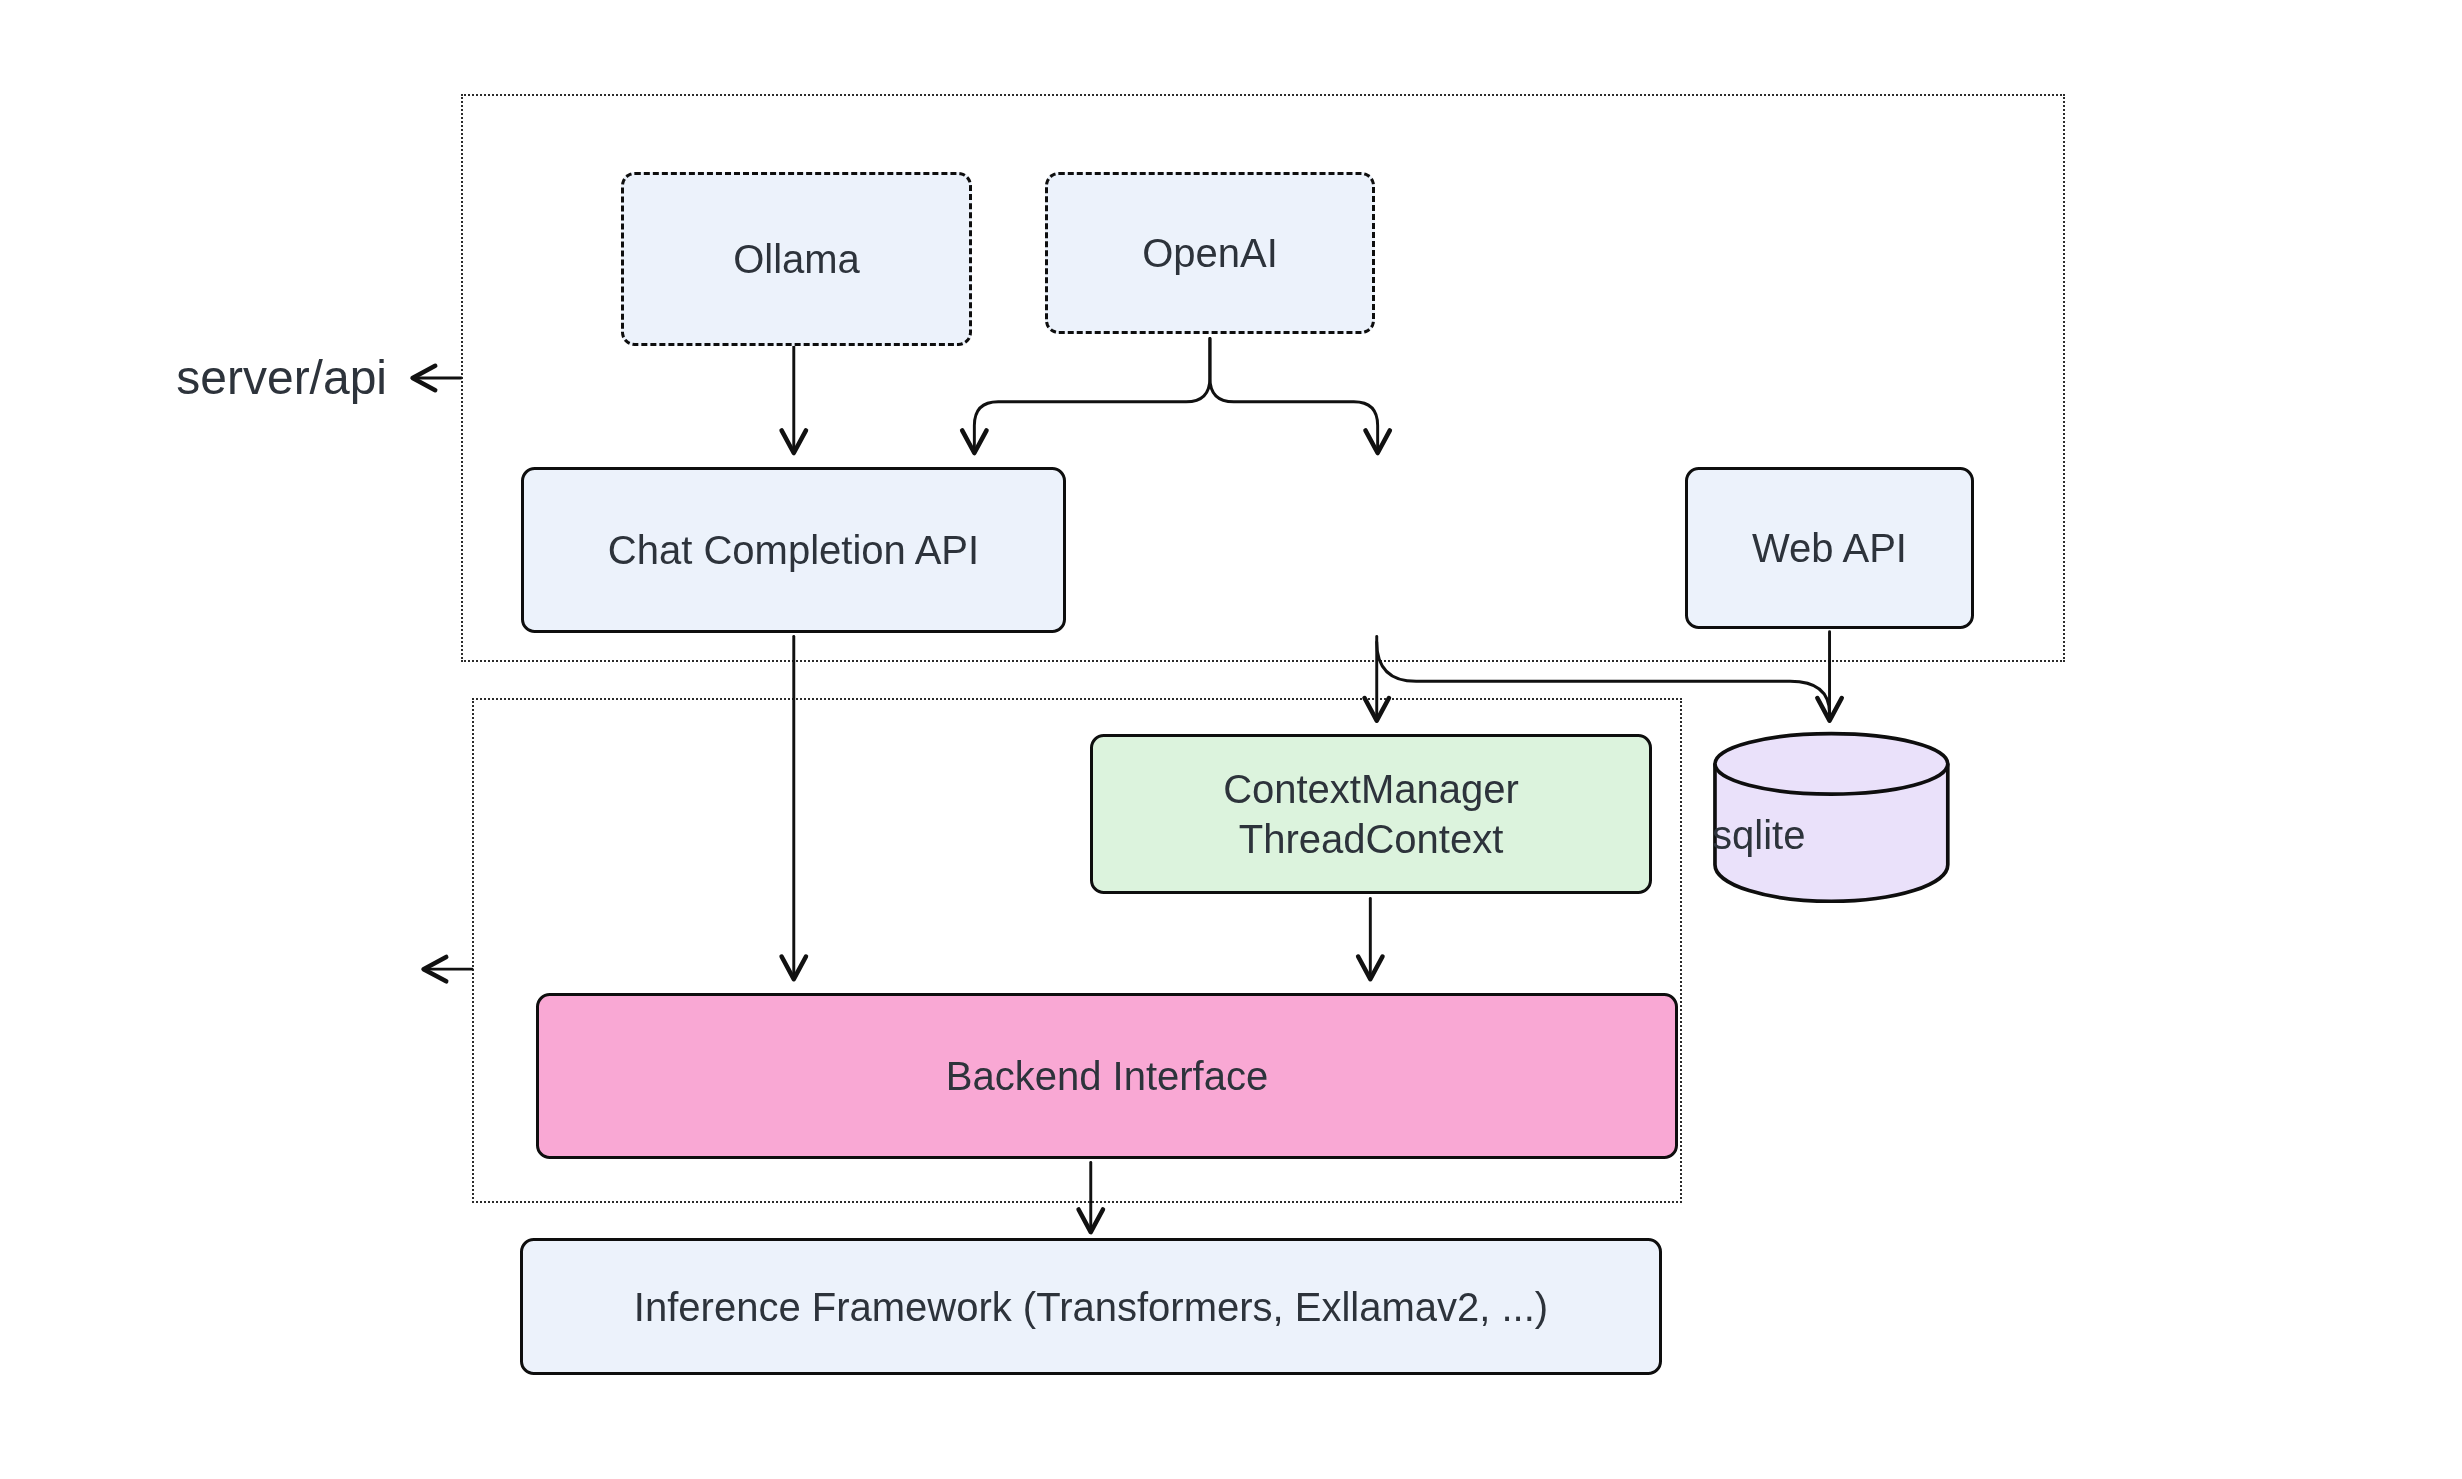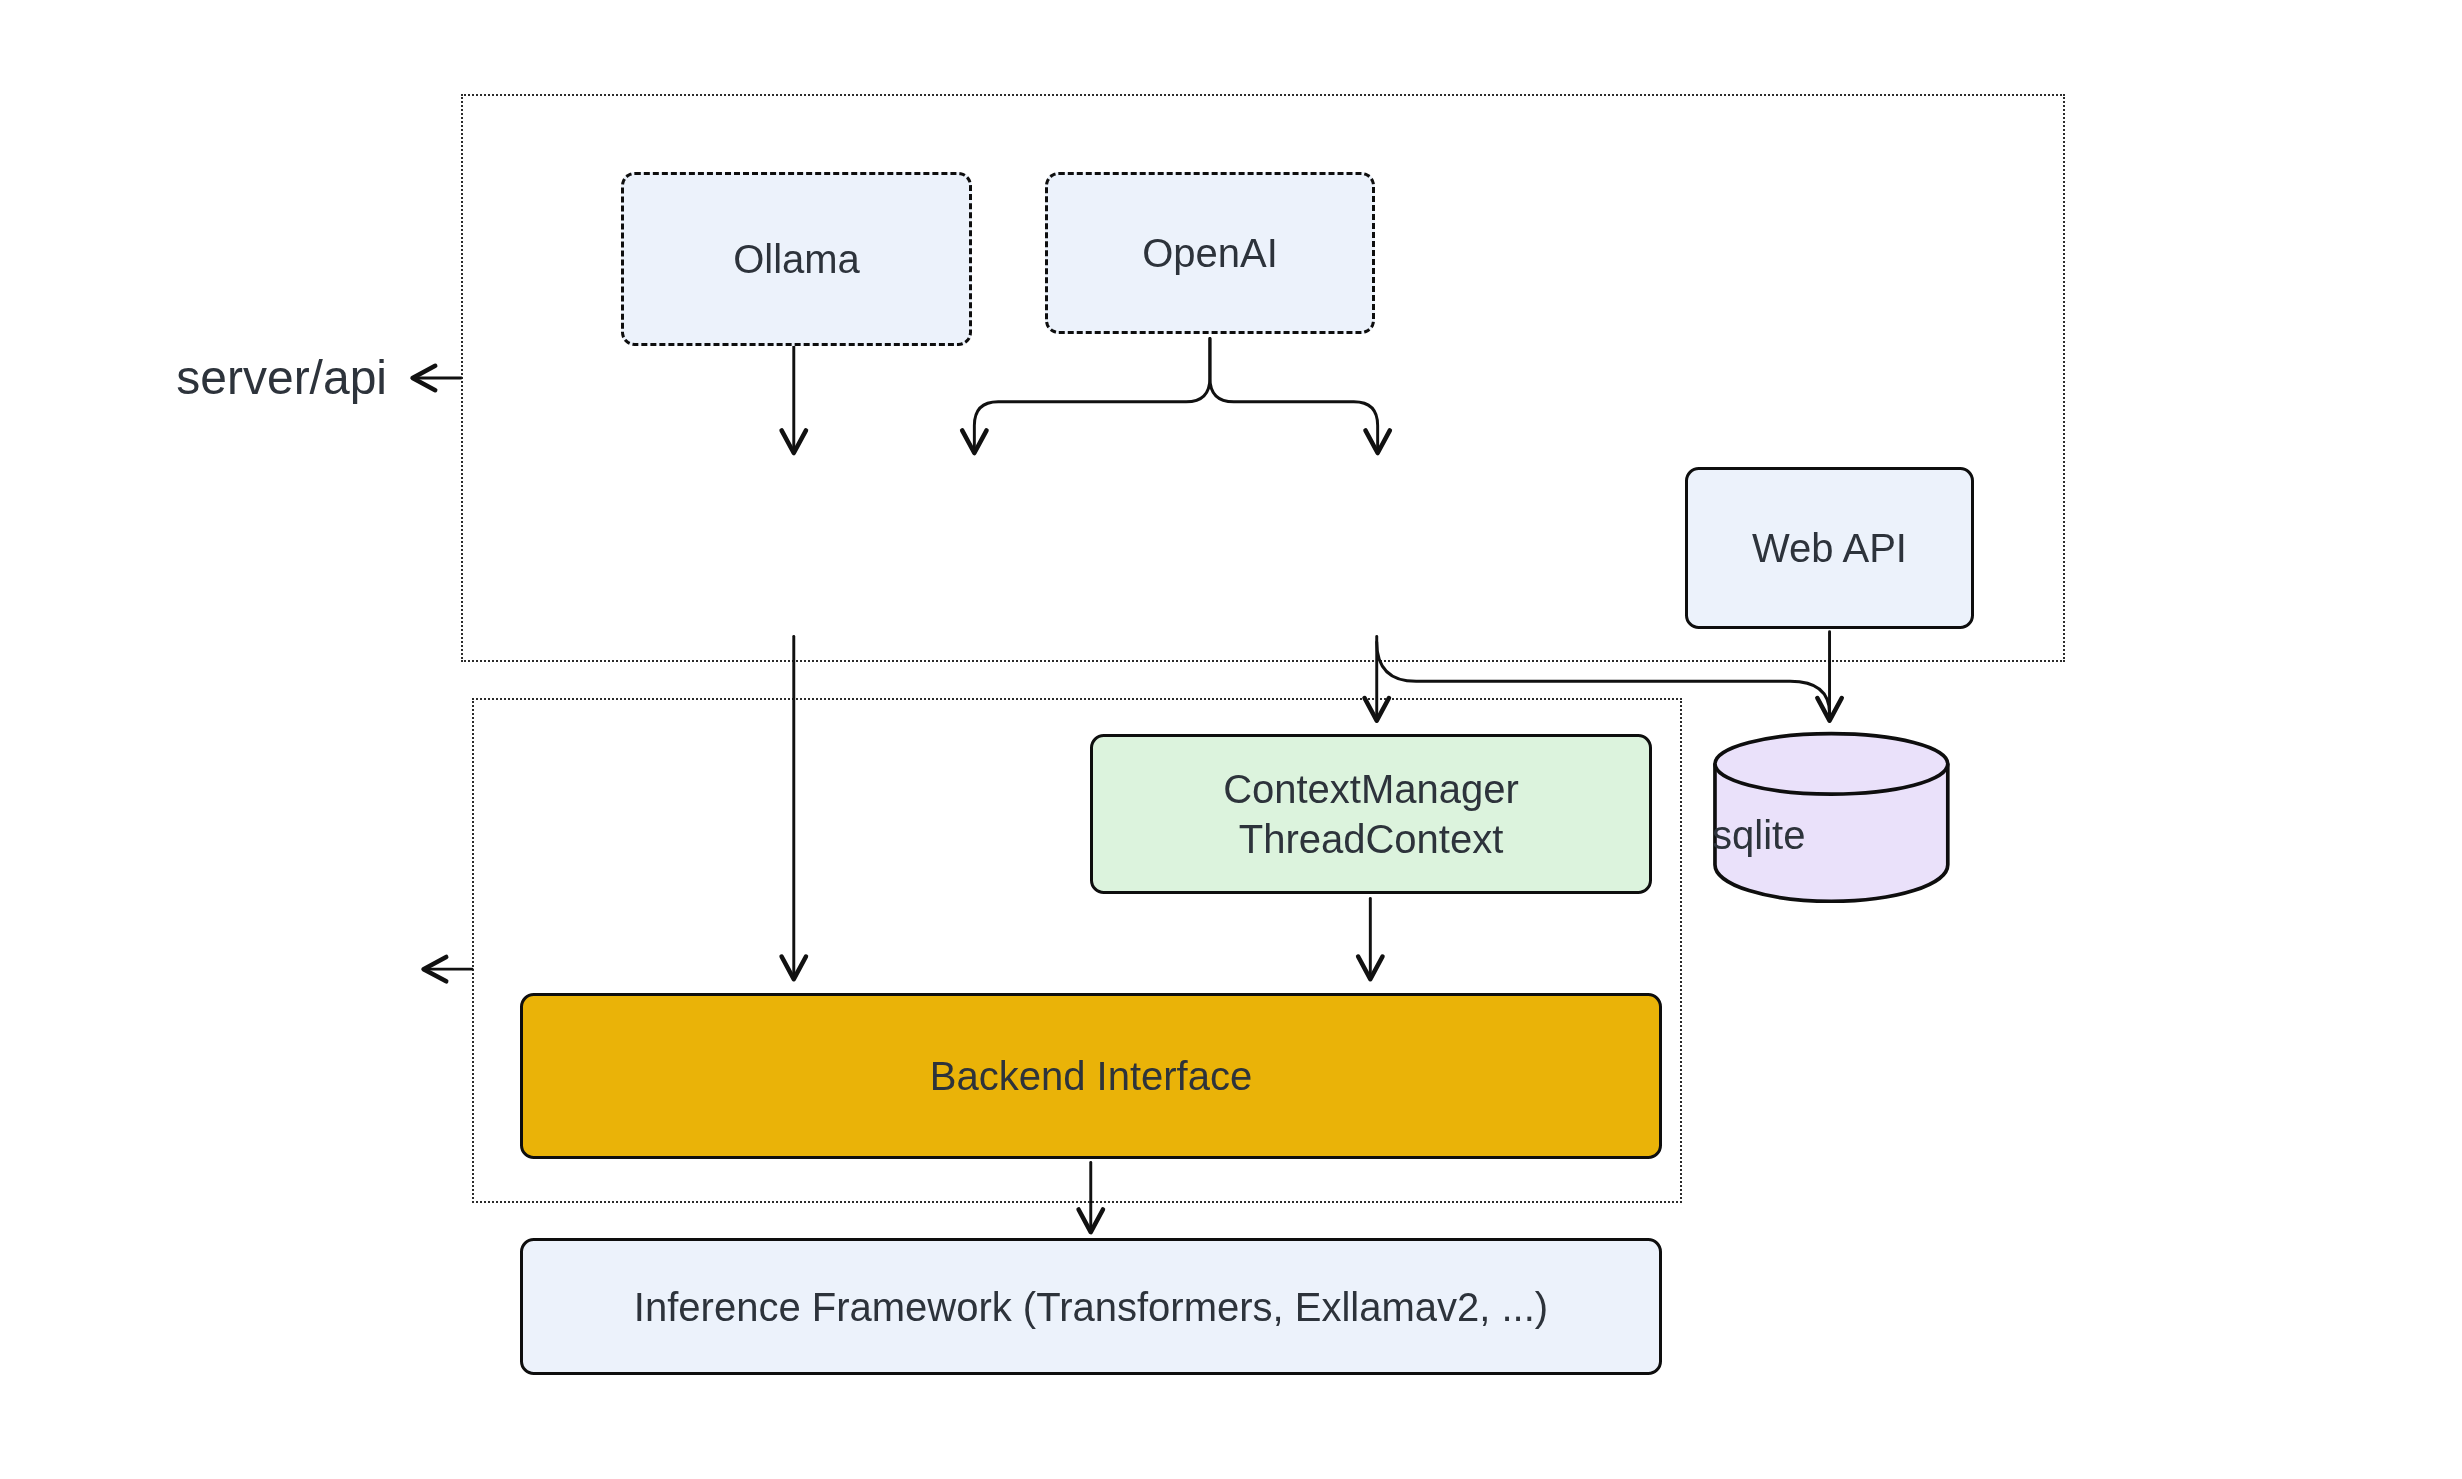--- a/index.html
+++ b/index.html
@@ -35,21 +35,21 @@
     font-size:40px;
     line-height:1.25;
     color:#2D333B;
     text-align:center;
   }
   .node.dashed{
     border-style:dashed;
     border-width:3.2px;
   }
   .node.green{ background:#DCF3DD; }
-  .node.yellow{ background:#eab308; }
+  .node.yellow{ background:#f9a8d4;margin-left:16px; }
   .side-label{
     position:absolute;
     font-size:48px;
     line-height:51px;
     color:#2D333B;
     white-space:nowrap;
   }
   .right-align{ text-align:right; }
   .db-label{
     position:absolute;
@@ -95,20 +95,23 @@
   </svg>
 
   <div class="node dashed" style="left:621px; top:172px; width:351px; height:174px;">
     <span>Ollama</span>
   </div>
 
   <div class="node dashed" style="left:1045px; top:172px; width:330px; height:162px;">
     <span>OpenAI</span>
   </div>
 
+  <div class="node" style="left:521px; top:467px; width:545px; height:166px;">
+    <span>Chat Completion API</span>
+  </div>
 
 
   <div class="node green" style="left:1090px; top:734px; width:562px; height:160px;">
     <span>ContextManager</span>
     <span>ThreadContext</span>
   </div>
 
   <div class="node" style="left:1685px; top:467px; width:289px; height:162px;">
     <span>Web API</span>
   </div>

